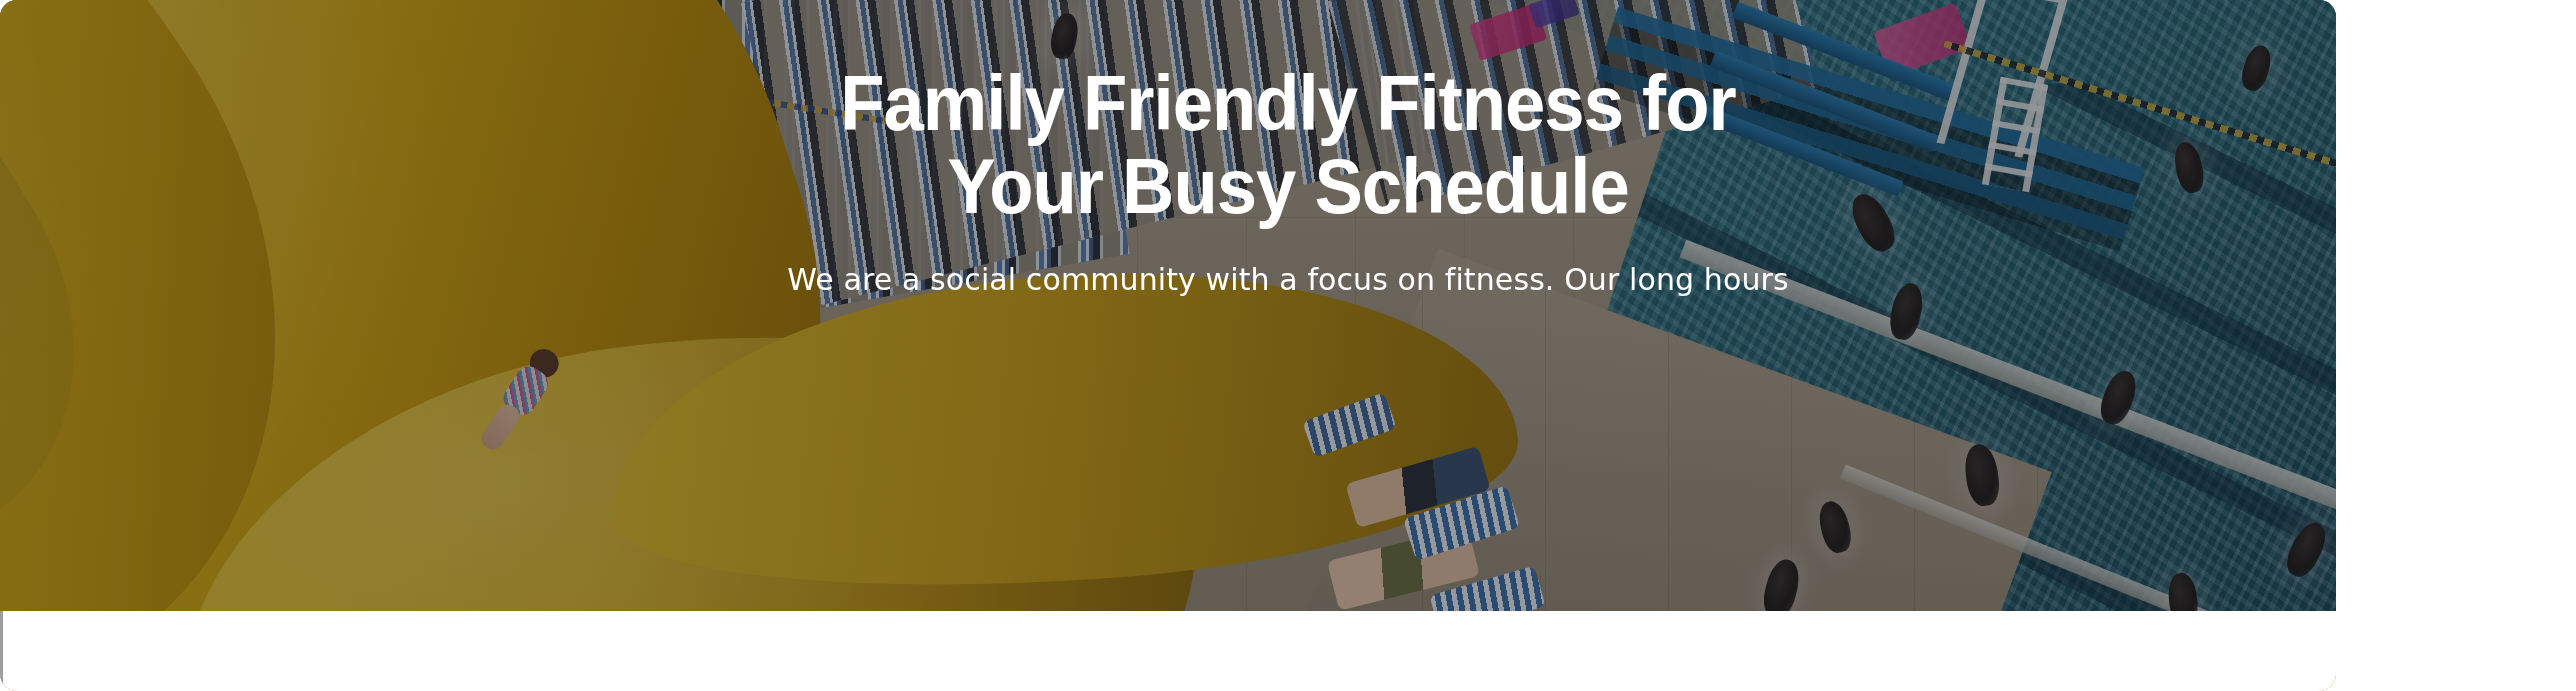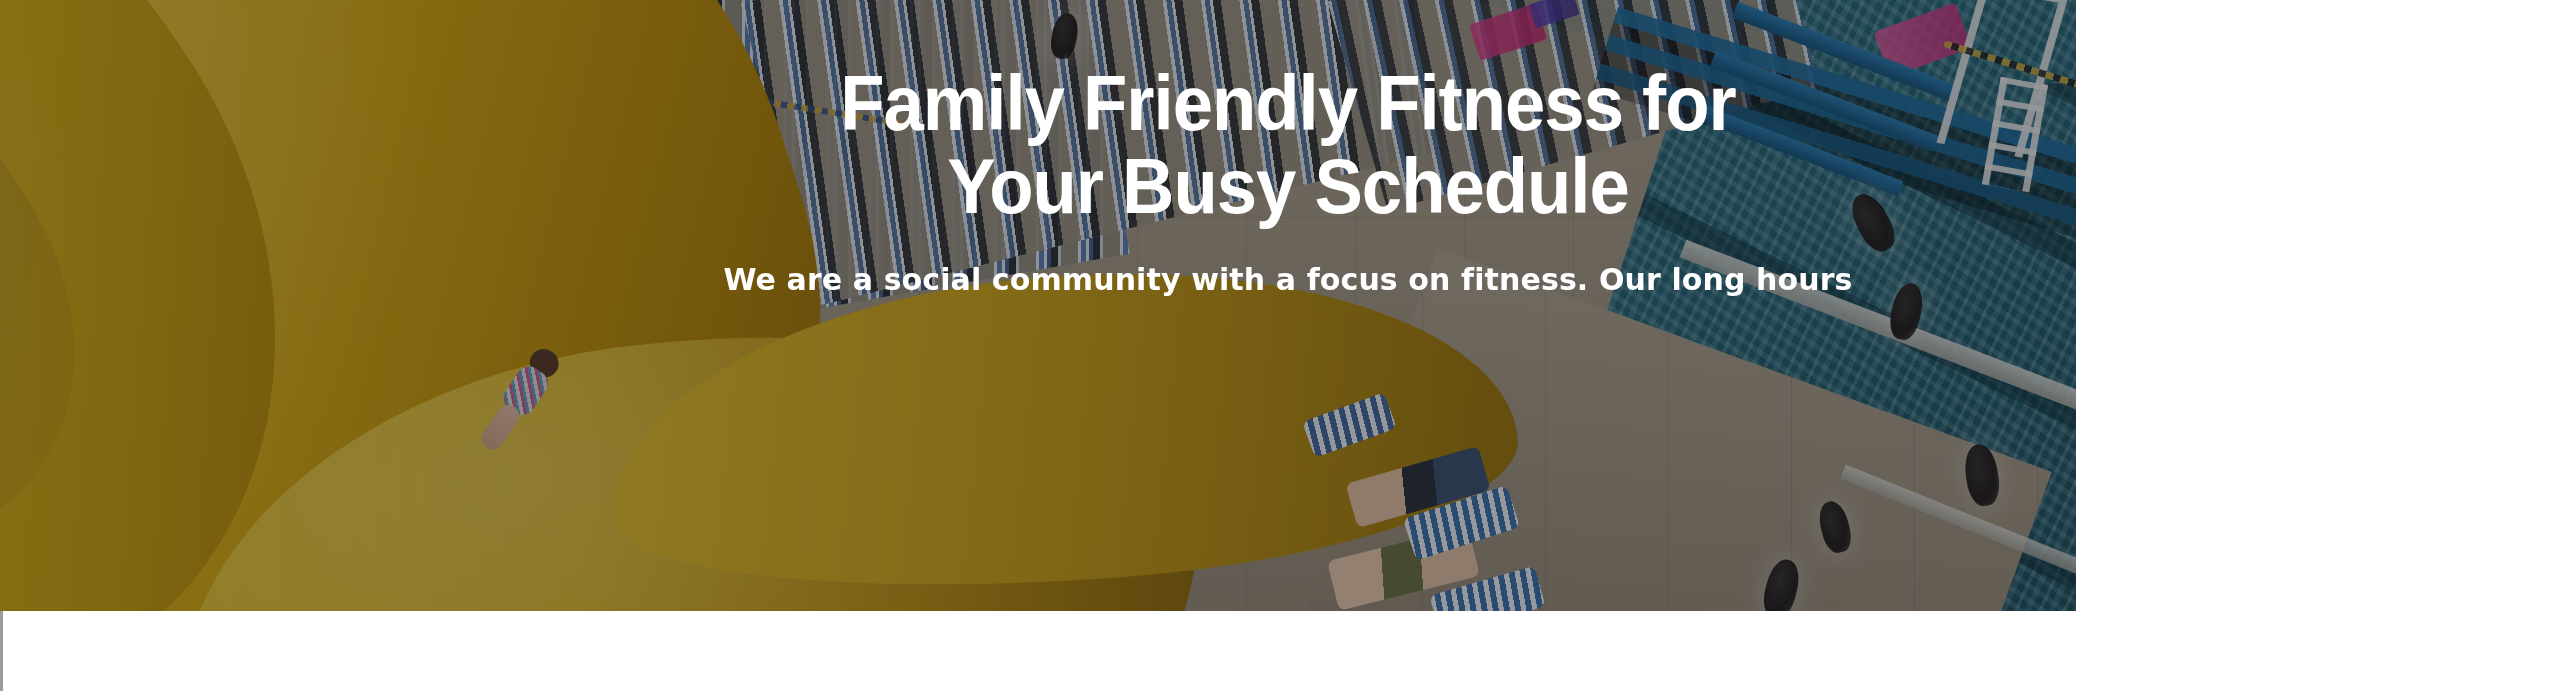--- a/index.html
+++ b/index.html
@@ -7,24 +7,25 @@
   html, body {
     width:2576px;
     height:691px;
     background:#ffffff;
     font-family:"Liberation Sans", sans-serif;
     overflow:hidden;
   }
 
   #page {
     position:relative;
-    width:2076px;
+    width:2336px;
     height:691px;
     background:#a16207;
     overflow:hidden;
+    border-radius:17px;
   }
 
   
   .left-gutter {
     position:absolute;
     left:0; top:611px;
     width:2.9px; height:81px;
     background:#9b9ba0;
     z-index:40;
   }
@@ -380,21 +381,21 @@
     transform:scaleX(.93);
     text-rendering:optimizeLegibility;
   }
 
   .hero-sub {
     width:1132px;
     margin-top:32px;
     text-align:center;
     color:#ffffff;
     font-family:"DejaVu Sans", sans-serif;
-    font-weight:700;
+    font-weight:400;
     font-size:30px;
     line-height:1.40;
     letter-spacing:0.1px;
   }
 
   
   .content-below {
     position:absolute;
     left:0; top:611px;
     width:2576px; height:81px;

